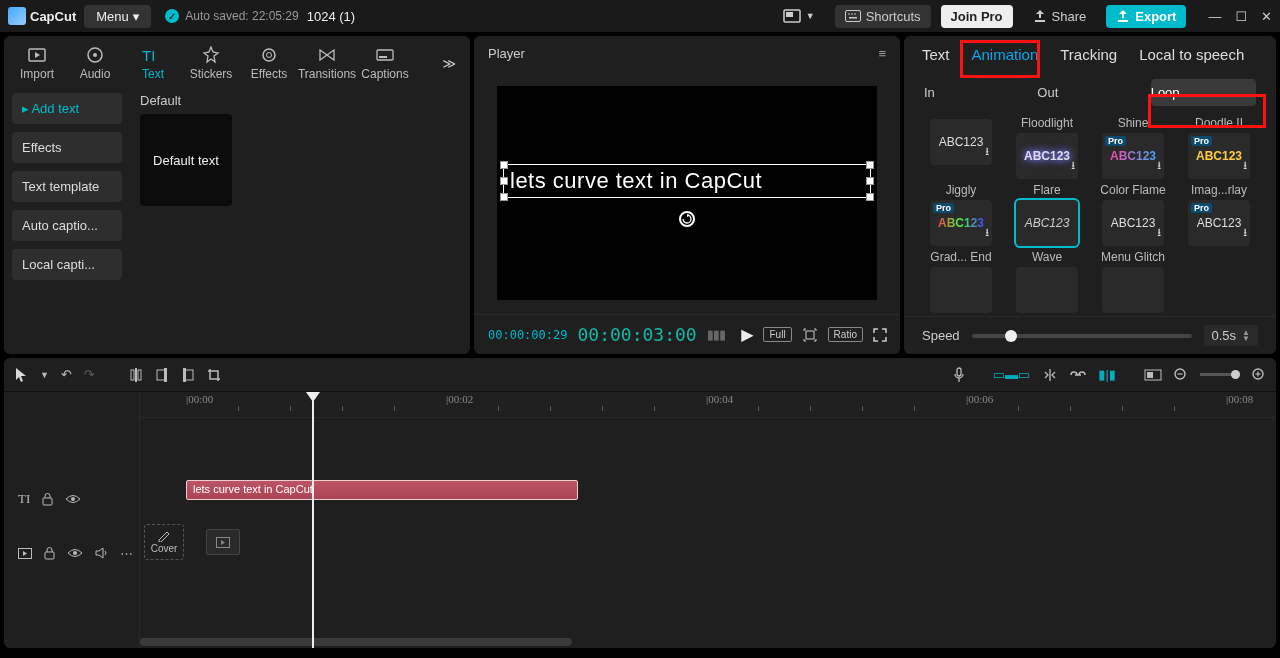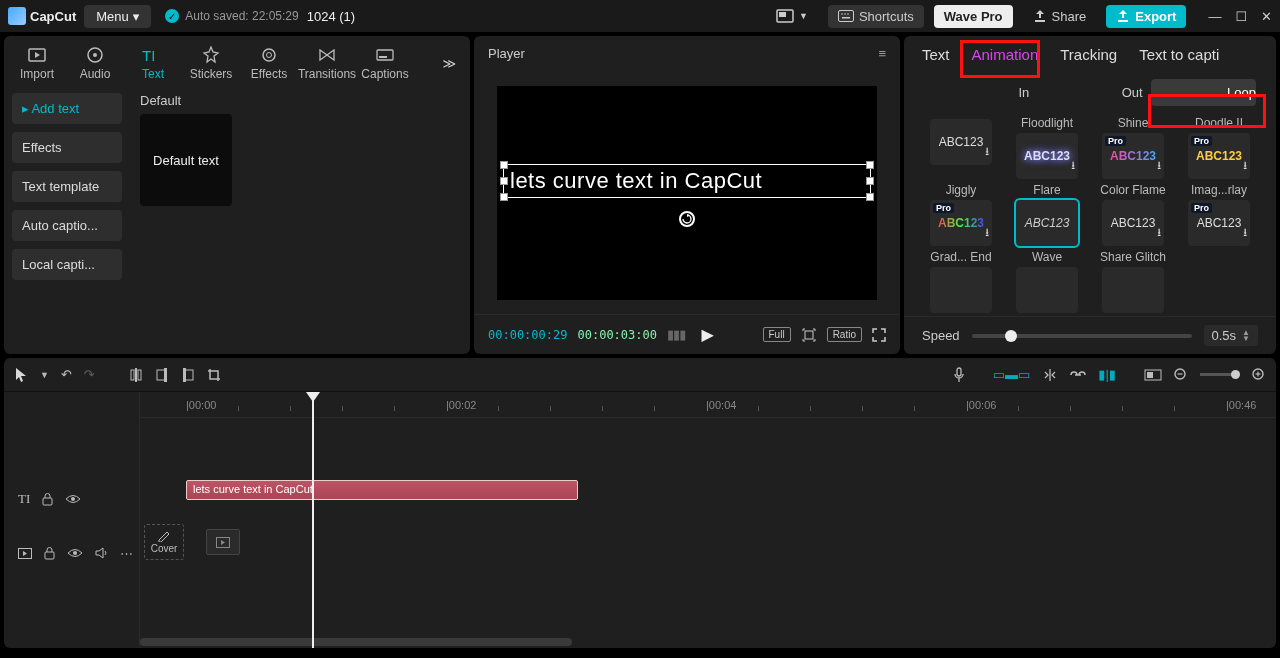--- a/index.html
+++ b/index.html
@@ -46,41 +46,41 @@
 .player-menu-icon { color:#999; cursor:pointer; }
 .stage-outer { flex:1; display:flex; align-items:center; justify-content:center; padding: 0 12px;}
 .stage { width: 380px; height: 214px; background:#000; position:relative; }
 .text-box { position:absolute; left:6px; right:6px; top:78px; border:1px solid #fff; padding:3px 6px; color:#fff; font-family: Georgia, serif; font-size:22px; letter-spacing:0.5px; }
 .handle { position:absolute; width:8px; height:8px; background:#fff; border:1px solid #999; }
 .h-tl{top:-4px;left:-4px}.h-tr{top:-4px;right:-4px}.h-bl{bottom:-4px;left:-4px}.h-br{bottom:-4px;right:-4px}
 .h-ml{top:50%;left:-4px;transform:translateY(-50%)}.h-mr{top:50%;right:-4px;transform:translateY(-50%)}
 .rotate-handle { position:absolute; left:50%; bottom:-30px; transform:translateX(-50%); width:16px;height:16px; border:2px solid #fff; border-radius:50%; display:flex; align-items:center; justify-content:center;}
 .player-bar { height: 40px; display:flex; align-items:center; padding: 0 14px; gap:10px; color:#ccc; border-top:1px solid #2a2a2a;}
 .tc-current { color:#0bc; font-family: monospace; font-size:12px;}
-.tc-total { color:#86efac; font-family: monospace; font-size:12px;}
+.tc-total { color:#14b8a6; font-family: monospace; font-size:18px;}
 .bars-ico { color:#666; letter-spacing:-1px; }
 .play-btn { font-size:16px; color:#eee; cursor:pointer; margin-left:6px;}
 .player-right { margin-left:auto; display:flex; gap:10px; align-items:center; }
 .pill { border:1px solid #888; padding:1px 5px; font-size:10px; border-radius:2px; color:#ccc; cursor:pointer;}
 
 
 .right { flex:1; display:flex; flex-direction:column; position:relative; }
 .insp-tabs { display:flex; padding: 10px 18px 6px 18px; gap: 22px; }
 .insp-tab { color:#ddd; font-size:15px; cursor:pointer; padding-bottom:4px;}
-.insp-tab.active { color:#d946ef; }
+.insp-tab.active { color:#0ea5e9; }
 .red-box { position:absolute; border:3px solid #f11; pointer-events:none; }
 .sub-tabs { display:flex; gap:8px; padding: 6px 20px 10px 20px; }
-.sub-tab { flex:1; text-align:right; padding:6px 0; border-radius:4px; color:#ccc; cursor:pointer; }
+.sub-tab { flex:1; text-align:left; padding:6px 0; border-radius:4px; color:#ccc; cursor:pointer; }
 .sub-tab.active { background:#3a3a3a; color:#fff; }
 .anim-grid { padding: 0px 16px; display:grid; grid-template-columns: repeat(4, 1fr); gap: 4px 4px; overflow:hidden; }
 .anim-cell { display:flex; flex-direction:column; align-items:center; gap:3px;}
 .anim-label { color:#bbb; font-size:12px; white-space:nowrap; overflow:hidden; text-overflow:ellipsis; max-width:74px;}
 .anim-thumb { width:62px; height:46px; background:#2a2a2a; border-radius:4px; position:relative; display:flex; align-items:center; justify-content:center; font-size:12px; color:#ddd; cursor:pointer;}
 .anim-thumb.selected { outline:2px solid #0bc; }
-.pro-badge { position:absolute; top:3px; left:3px; background:#0f172a; color:#fff; font-size:9px; padding:0 3px; border-radius:2px; font-weight:700;}
+.pro-badge { position:absolute; top:3px; left:3px; background:#0c4a6e; color:#fff; font-size:9px; padding:0 3px; border-radius:2px; font-weight:700;}
 .dl-ico { position:absolute; bottom:3px; right:3px; color:#ddd; font-size:11px;}
 .anim-thumb .txt-flood { text-shadow: 0 0 6px #88f, 0 0 10px #66f; color:#dde; font-weight:700;}
 .anim-thumb .txt-shine { background:linear-gradient(90deg,#f4a,#4af); -webkit-background-clip:text; color:transparent; font-weight:700;}
 .anim-thumb .txt-doodle { color:#fc4; font-weight:700;}
 .anim-thumb .txt-jiggly { background:linear-gradient(90deg,#f44,#4f4,#44f); -webkit-background-clip:text; color:transparent; font-weight:700;}
 .anim-thumb .txt-plain { color:#ccc; font-style:italic;}
 .speed-row { display:flex; align-items:center; padding: 8px 18px; gap:12px; border-top:1px solid #2a2a2a; margin-top:auto;}
 .slider-track { flex:1; height:4px; background:#444; border-radius:2px; position:relative; cursor:pointer;}
 .slider-knob { position:absolute; top:50%; transform:translate(-50%,-50%); width:12px; height:12px; background:#eee; border-radius:50%;}
 .speed-val { background:#2a2a2a; padding:3px 8px; border-radius:3px; display:flex; align-items:center; gap:6px;}
@@ -93,21 +93,21 @@
 .ico-btn { cursor:pointer; opacity:.9; }
 .ico-btn.dim { opacity:.35; }
 .zoom-slider { width:40px; height:3px; background:#555; position:relative; }
 .zoom-slider .k { position:absolute; right:0; top:-3px; width:9px; height:9px; background:#ccc; border-radius:50%;}
 
 
 .timeline { background:#1f1f1f; margin:0 4px 4px 4px; border-radius:0 0 6px 6px; height: 256px; position:relative; display:flex;}
 .tl-left { width:136px; border-right:1px solid #2a2a2a; position:relative;}
 .tl-right { flex:1; position:relative; overflow:hidden;}
 .ruler { height:26px; position:relative; border-bottom:1px solid #2a2a2a; color:#888; font-size:11px; font-family:monospace;}
-.ruler .tick { position:absolute; top:7px; }
+.ruler .tick { position:absolute; top:1px;font-family:Liberation Serif, serif; }
 .ruler .minor { position:absolute; top:14px; width:1px; height:5px; background:#555;}
 .playhead { position:absolute; top:0; bottom:0; width:2px; background:#eee; z-index:5;}
 .playhead::before { content:""; position:absolute; top:0; left:-6px; width:14px; height:10px; background:#eee; clip-path: polygon(0 0,100% 0,50% 100%);}
 .track-row { height:34px; display:flex; align-items:center; gap:12px; padding-left:14px; color:#bbb;}
 .track-area { position:absolute; left:0; right:0; }
 .text-clip { position:absolute; height:20px; background: linear-gradient(#b56,#a45); border:1px solid #ecc; border-radius:2px; color:#fff; font-size:11px; padding:2px 6px; overflow:hidden; white-space:nowrap; cursor:pointer;}
 .cover-btn { position:absolute; width:40px; height:36px; border:1px dashed #555; border-radius:3px; display:flex; flex-direction:column; align-items:center; justify-content:center; gap:1px; color:#bbb; font-size:10px; cursor:pointer;}
 .media-slot { position:absolute; width:34px; height:26px; border:1px solid #444; border-radius:2px; background:#2a2a2a; display:flex; align-items:center; justify-content:center; color:#888; cursor:pointer;}
 .hscroll { position:absolute; left:0; right:0; bottom:2px; height:8px; }
 .hscroll .thumb { position:absolute; left:0; width:38%; height:100%; background:#3a3a3a; border-radius:4px;}
@@ -142,21 +142,21 @@
       <svg width="16" height="12">
           <rect x="0.5" y="0.5" width="15" height="11" rx="1.5" fill="none" stroke="#ccc"></rect>
           <circle cx="4" cy="4" r="0.8" fill="#ccc"></circle>
           <circle cx="7" cy="4" r="0.8" fill="#ccc"></circle>
           <circle cx="10" cy="4" r="0.8" fill="#ccc"></circle>
           <rect x="4" y="7" width="8" height="1.5" fill="#ccc"></rect>
         </svg>
       <span>Shortcuts</span>
     </div>
     <div class="tb-btn joinpro">
-        <span>Wave Pro</span>
+        <span>Join Pro</span>
       </div>
     <div class="tb-btn">
       <svg width="14" height="14">
           <path d="M7 1 L11 5 L8 5 L8 9 L6 9 L6 5 L3 5 Z" fill="#ccc"></path>
           <rect x="2" y="11" width="10" height="2" fill="#ccc"></rect>
         </svg>
       <span>Share</span>
     </div>
     <div class="tb-btn export">
       <svg width="14" height="14">
@@ -301,21 +301,21 @@
           </span>
       </div>
     </div>
   </div>
 
   <div class="panel right">
     <div class="insp-tabs">
       <div class="insp-tab">Text</div>
       <div class="insp-tab active">Animation</div>
       <div class="insp-tab">Tracking</div>
-      <div class="insp-tab">Text to capti</div>
+      <div class="insp-tab">Local to speech</div>
     </div>
     <div class="red-box" style="top:4px; left:56px; width:80px; height:38px;"></div>
 
     <div class="sub-tabs">
       <div class="sub-tab">In</div>
       <div class="sub-tab">Out</div>
       <div class="sub-tab active">Loop</div>
     </div>
     <div class="red-box" style="top:58px; right:10px; width:118px; height:34px;"></div>
 
@@ -385,21 +385,21 @@
             <span class=""></span>
           </div>
         </div>
         <div class="anim-cell">
           <div class="anim-label">Wave</div>
           <div class="anim-thumb">
             <span class=""></span>
           </div>
         </div>
         <div class="anim-cell">
-          <div class="anim-label">Share Glitch</div>
+          <div class="anim-label">Menu Glitch</div>
           <div class="anim-thumb">
             <span class=""></span>
           </div>
         </div>
       </div>
 
     <div class="speed-row">
       <span>Speed</span>
       <div class="slider-track">
         <div class="slider-knob" style="left:18%;"></div>
@@ -563,21 +563,21 @@
         <span class="tick" style="left: 566px;">|00:04</span>
         <span class="minor" style="left: 618px;"></span>
         <span class="minor" style="left: 670px;"></span>
         <span class="minor" style="left: 722px;"></span>
         <span class="minor" style="left: 774px;"></span>
         <span class="tick" style="left: 826px;">|00:06</span>
         <span class="minor" style="left: 878px;"></span>
         <span class="minor" style="left: 930px;"></span>
         <span class="minor" style="left: 982px;"></span>
         <span class="minor" style="left: 1034px;"></span>
-        <span class="tick" style="left: 1086px;">|00:46</span>
+        <span class="tick" style="left: 1086px;">|00:08</span>
       </div>
     <div class="playhead" style="left:172px"></div>
 
     <div class="track-area" style="top:88px;">
       <div class="text-clip" style="left:46px; width:392px;">
         <span>lets curve text in CapCut</span>
       </div>
     </div>
 
     <div class="cover-btn" style="left:4px; top:132px;">

